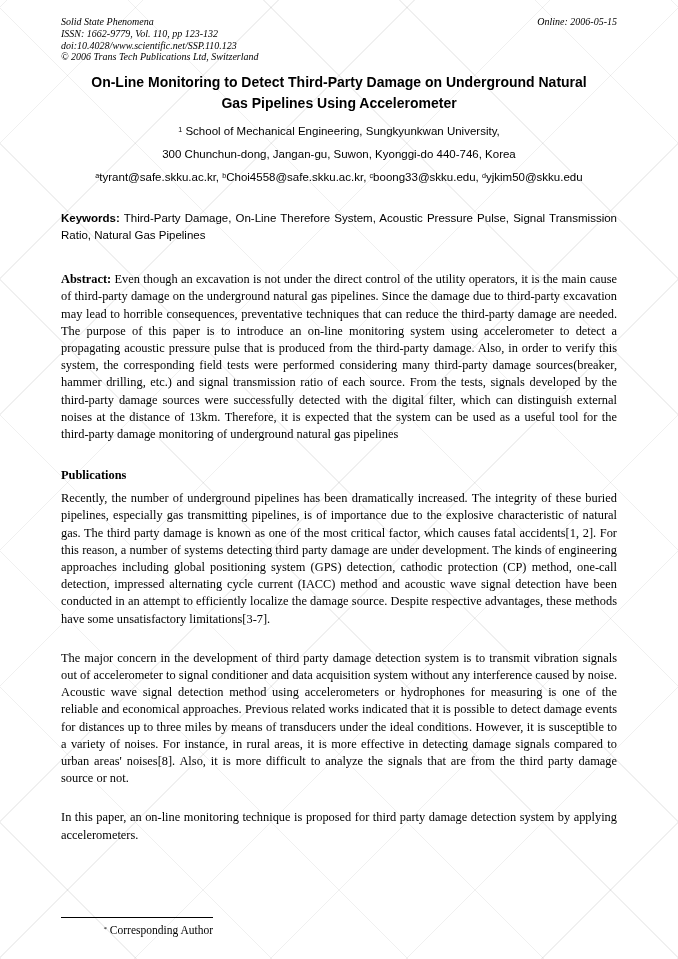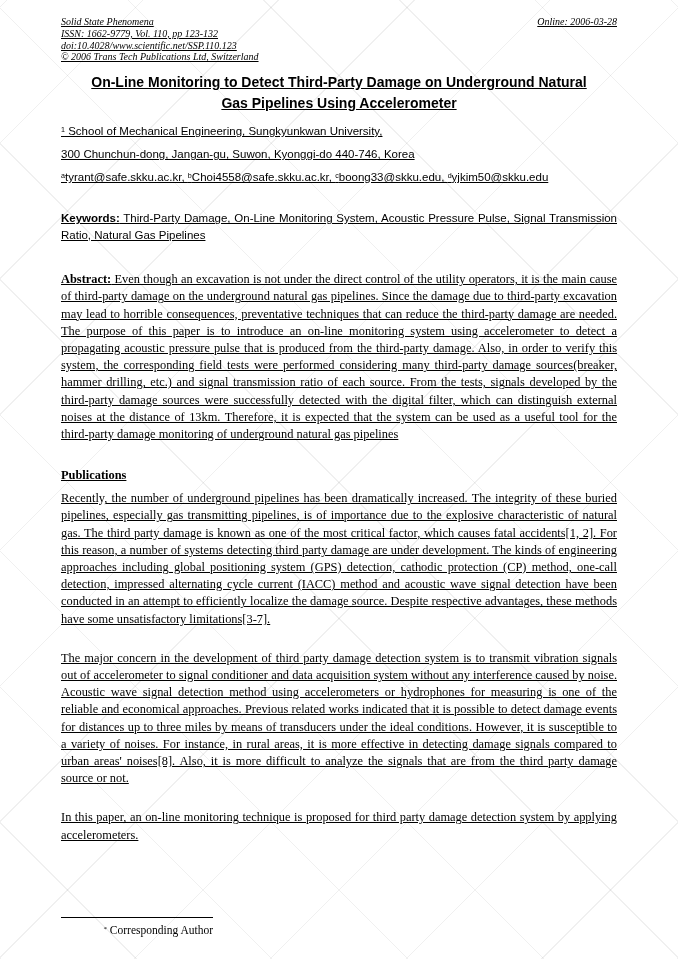--- a/index.html
+++ b/index.html
@@ -7,42 +7,41 @@
   .page {
     position:relative;
     width:678px; height:959px;
     padding:16px 61px 0 61px;
     overflow:hidden;
     color:#000;
     background-color:#fff;
     background-image:
       repeating-linear-gradient(45deg,  rgba(0,0,0,0.06) 0px, rgba(0,0,0,0.06) 1px, transparent 1px, transparent 96px),
       repeating-linear-gradient(-45deg, rgba(0,0,0,0.06) 0px, rgba(0,0,0,0.06) 1px, transparent 1px, transparent 96px);
-    text-decoration: underline;
   }
   .pub-header {
     display:flex;
     justify-content:space-between;
     align-items:flex-start;
     font:italic 10px/11.8px "Liberation Serif", serif;
   }
   .title {
     font:bold 14px/21px "Liberation Sans", sans-serif;
     text-align:center;
     max-width:515px;
     margin:9px auto 0 auto;
   }
   .authors {
     font:13.5px/16px "Liberation Sans", sans-serif;
     text-align:center;
     margin-top:15px;
   }
   .affil-line, .emails {
     font:11.5px/23px "Liberation Sans", sans-serif;
-    text-align:left;
+    text-align:center;
   }
   .affil-block { margin-top:6px; }
   .keywords {
     font:11.5px/16.5px "Liberation Sans", sans-serif;
     text-align:justify;
     margin-top:21px;
   }
   .keywords b { font-weight:bold; }
   .abstract {
     font:12.4px/17.2px "Liberation Serif", serif;
@@ -85,35 +84,35 @@
 
 <div class="page">
 
   <header class="pub-header">
     <div class="pub-left">
       <div>Solid State Phenomena</div>
       <div>ISSN: 1662-9779, Vol. 110, pp 123-132</div>
       <div>doi:10.4028/www.scientific.net/SSP.110.123</div>
       <div>© 2006 Trans Tech Publications Ltd, Switzerland</div>
     </div>
-    <div class="pub-right">Online: 2006-03-28</div>
+    <div class="pub-right">Online: 2006-05-15</div>
   </header>
 
   <h1 class="title">On-Line Monitoring to Detect Third-Party Damage on Underground Natural Gas Pipelines Using Accelerometer</h1>
 
 
   <div class="affil-block">
     <div class="affil-line"><sup>1</sup><span> School of Mechanical Engineering, Sungkyunkwan University,</span></div>
     <div class="affil-line">300 Chunchun-dong, Jangan-gu, Suwon, Kyonggi-do 440-746, Korea</div>
     <div class="emails">
       <sup>a</sup><span>tyrant@safe.skku.ac.kr, </span><sup>b</sup><span>Choi4558@safe.skku.ac.kr, </span><sup>c</sup><span>boong33@skku.edu, </span><sup>d</sup><span>yjkim50@skku.edu</span>
     </div>
   </div>
 
-  <p class="keywords"><b>Keywords:</b><span> Third-Party Damage, On-Line Monitoring System, Acoustic Pressure Pulse, Signal Transmission Ratio, Natural Gas Pipelines</span></p>
+  <p class="keywords"><b>Keywords:</b><span> Third-Party Damage, On-Line Therefore System, Acoustic Pressure Pulse, Signal Transmission Ratio, Natural Gas Pipelines</span></p>
 
   <p class="abstract"><b>Abstract:</b><span> Even though an excavation is not under the direct control of the utility operators, it is the main cause of third-party damage on the underground natural gas pipelines. Since the damage due to third-party excavation may lead to horrible consequences, preventative techniques that can reduce the third-party damage are needed. The purpose of this paper is to introduce an on-line monitoring system using accelerometer to detect a propagating acoustic pressure pulse that is produced from the third-party damage. Also, in order to verify this system, the corresponding field tests were performed considering many third-party damage sources(breaker, hammer drilling, etc.) and signal transmission ratio of each source. From the tests, signals developed by the third-party damage sources were successfully detected with the digital filter, which can distinguish external noises at the distance of 13km. Therefore, it is expected that the system can be used as a useful tool for the third-party damage monitoring of underground natural gas pipelines</span></p>
 
   <h2 class="section-heading">Publications</h2>
 
   <p class="body-para first">Recently, the number of underground pipelines has been dramatically increased. The integrity of these buried pipelines, especially gas transmitting pipelines, is of importance due to the explosive characteristic of natural gas. The third party damage is known as one of the most critical factor, which causes fatal accidents[1, 2]. For this reason, a number of systems detecting third party damage are under development. The kinds of engineering approaches including global positioning system (GPS) detection, cathodic protection (CP) method, one-call detection, impressed alternating cycle current (IACC) method and acoustic wave signal detection have been conducted in an attempt to efficiently localize the damage source. Despite respective advantages, these methods have some unsatisfactory limitations[3-7].</p>
   <p class="body-para">The major concern in the development of third party damage detection system is to transmit vibration signals out of accelerometer to signal conditioner and data acquisition system without any interference caused by noise. Acoustic wave signal detection method using accelerometers or hydrophones for measuring is one of the reliable and economical approaches. Previous related works indicated that it is possible to detect damage events for distances up to three miles by means of transducers under the ideal conditions. However, it is susceptible to a variety of noises. For instance, in rural areas, it is more effective in detecting damage signals compared to urban areas' noises[8]. Also, it is more difficult to analyze the signals that are from the third party damage source or not.</p>
   <p class="body-para">In this paper, an on-line monitoring technique is proposed for third party damage detection system by applying accelerometers.</p>
 
   <div class="footnote-area">

